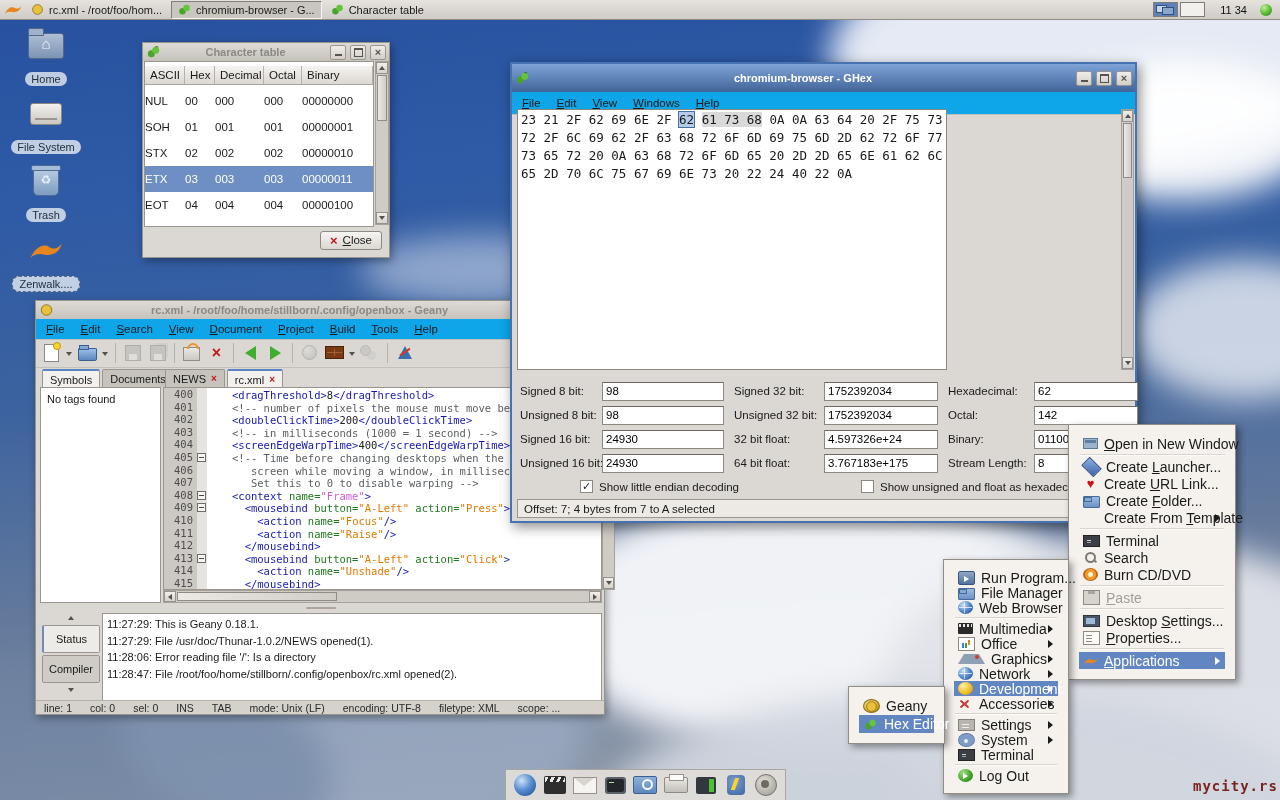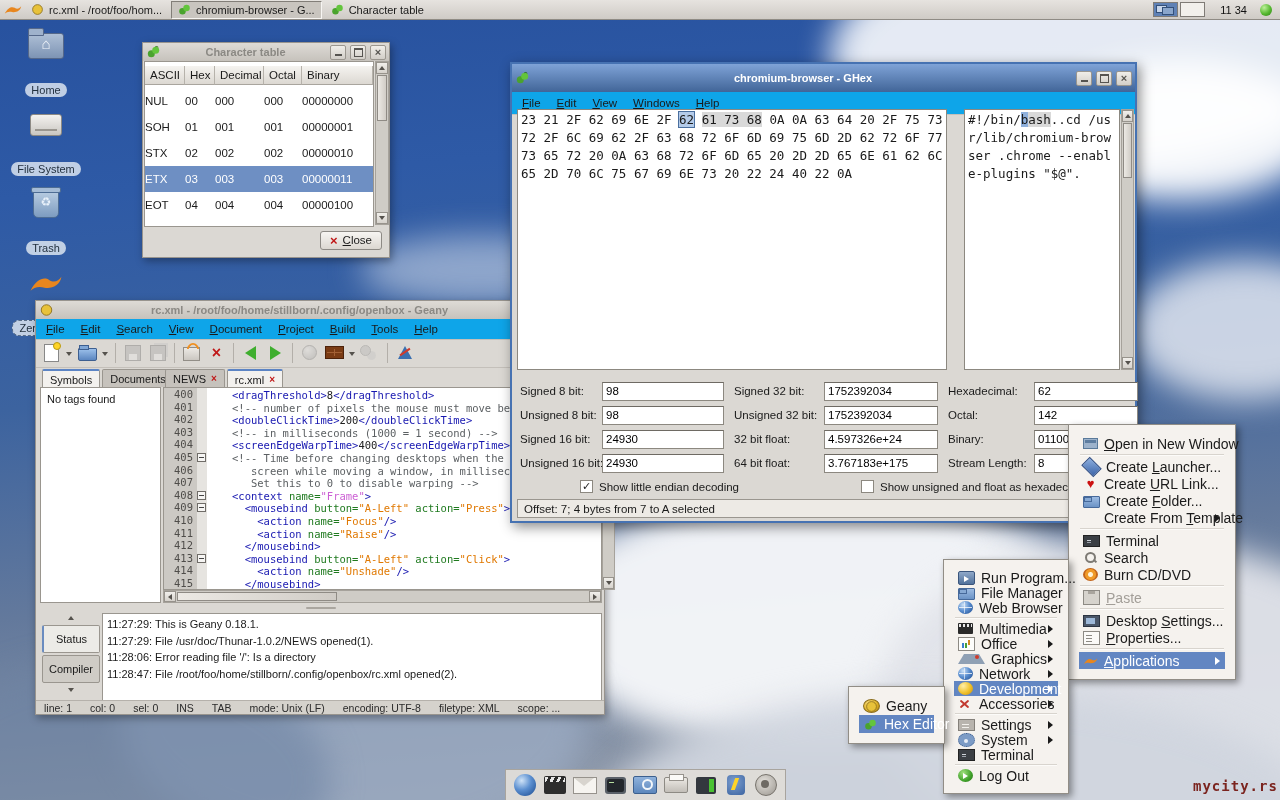--- a/index.html
+++ b/index.html
@@ -32,21 +32,21 @@
   .pcell{width:23px;height:13px;border:1px solid #7f7b76;background:#f2f0ec;position:relative;}
   .pcell.cur{background:#5f81b5;}
   .pcell.cur::before{content:"";position:absolute;left:2px;top:2px;width:9px;height:6px;background:#c8d6ea;border:1px solid #33507a;}
   .pcell.cur::after{content:"";position:absolute;left:8px;top:4px;width:10px;height:6px;background:#8aa6cc;border:1px solid #33507a;}
   #clock{font-size:11px;margin:0 10px 0 12px;color:#111;}
   #notifier{width:12px;height:12px;border-radius:50%;margin-right:4px;
     background:radial-gradient(circle at 35% 30%,#bdf09a,#55b830 55%,#2f7d18);}
 
   
   #desk-icons{position:absolute;left:4px;top:30px;width:84px;display:flex;flex-direction:column;gap:12px;z-index:2;}
-  .dicon{display:flex;flex-direction:column;align-items:center;gap:21px;}
+  .dicon{display:flex;flex-direction:column;align-items:center;gap:10px;}
   .dlabel{font-size:11px;color:#23313f;background:rgba(218,228,240,.85);padding:1px 6px;border-radius:7px;white-space:nowrap;}
   .dicon.focused .dlabel{border:1px dashed #5a6e88;}
   .dart{width:36px;height:32px;position:relative;display:flex;align-items:center;justify-content:center;}
   .di-home{width:34px;height:24px;background:linear-gradient(#aebfd6,#7d94b4);border:1px solid #55688a;border-radius:3px;position:relative;}
   .di-home::before{content:"";position:absolute;left:-1px;top:-6px;width:14px;height:6px;background:#9fb2cc;border:1px solid #55688a;border-radius:2px 2px 0 0;}
   .di-home::after{content:"⌂";position:absolute;left:0;right:0;top:1px;text-align:center;color:#f2f6fb;font-size:15px;}
   .di-filesystem{width:30px;height:20px;background:linear-gradient(#f4f2ef,#c9c6c1);border:1px solid #8d8a84;border-radius:3px;position:relative;}
   .di-filesystem::after{content:"";position:absolute;left:4px;right:4px;bottom:4px;height:2px;background:#9a968f;}
   .di-trash{width:24px;height:26px;background:linear-gradient(#b9cde2,#7d9cc0);border:1px solid #4e6d94;border-radius:3px 3px 5px 5px;position:relative;}
   .di-trash::before{content:"";position:absolute;left:-3px;top:-4px;right:-3px;height:4px;background:#a5bcd6;border:1px solid #4e6d94;border-radius:2px;}
@@ -576,21 +576,20 @@
       <span class="wb wb-close"></span>
     </div>
     <div class="mbar" id="ghex-mbar">
         <span><span class="u">F</span>ile</span>
         <span><span class="u">E</span>dit</span>
         <span><span class="u">V</span>iew</span>
         <span><span class="u">W</span>indows</span>
         <span><span class="u">H</span>elp</span>
       </div>
     <div id="hexpane"><div><span>23 21 2F 62 69 6E 2F </span><span class="hcur">62</span><span> </span><span class="hsel">61 73 68</span><span> 0A 0A 63 64 20 2F 75 73</span></div><div><span>72 2F 6C 69 62 2F 63 68 72 6F 6D 69 75 6D 2D 62 72 6F 77</span></div><div><span>73 65 72 20 0A 63 68 72 6F 6D 65 20 2D 2D 65 6E 61 62 6C</span></div><div><span>65 2D 70 6C 75 67 69 6E 73 20 22 24 40 22 0A</span></div></div>
-    <div id="asciipane"><div><span>#!/bin/</span><span class="acur">b</span><span class="hsel">ash</span><span>..cd /us</span></div><div><span>r/lib/chromium-brow</span></div><div><span>ser .chrome --enabl</span></div><div><span>e-plugins "$@".</span></div></div>
     <div class="sb" id="ghex-sb">
       <span class="step" style="left:0;right:0;top:0;height:12px;">
           <span class="tri tri-up"></span>
         </span>
       <span class="thumb" style="left:1px;right:1px;top:13px;height:55px;"></span>
       <span class="step" style="left:0;right:0;bottom:0;height:12px;">
           <span class="tri tri-down"></span>
         </span>
     </div>
     <div id="gfields">

